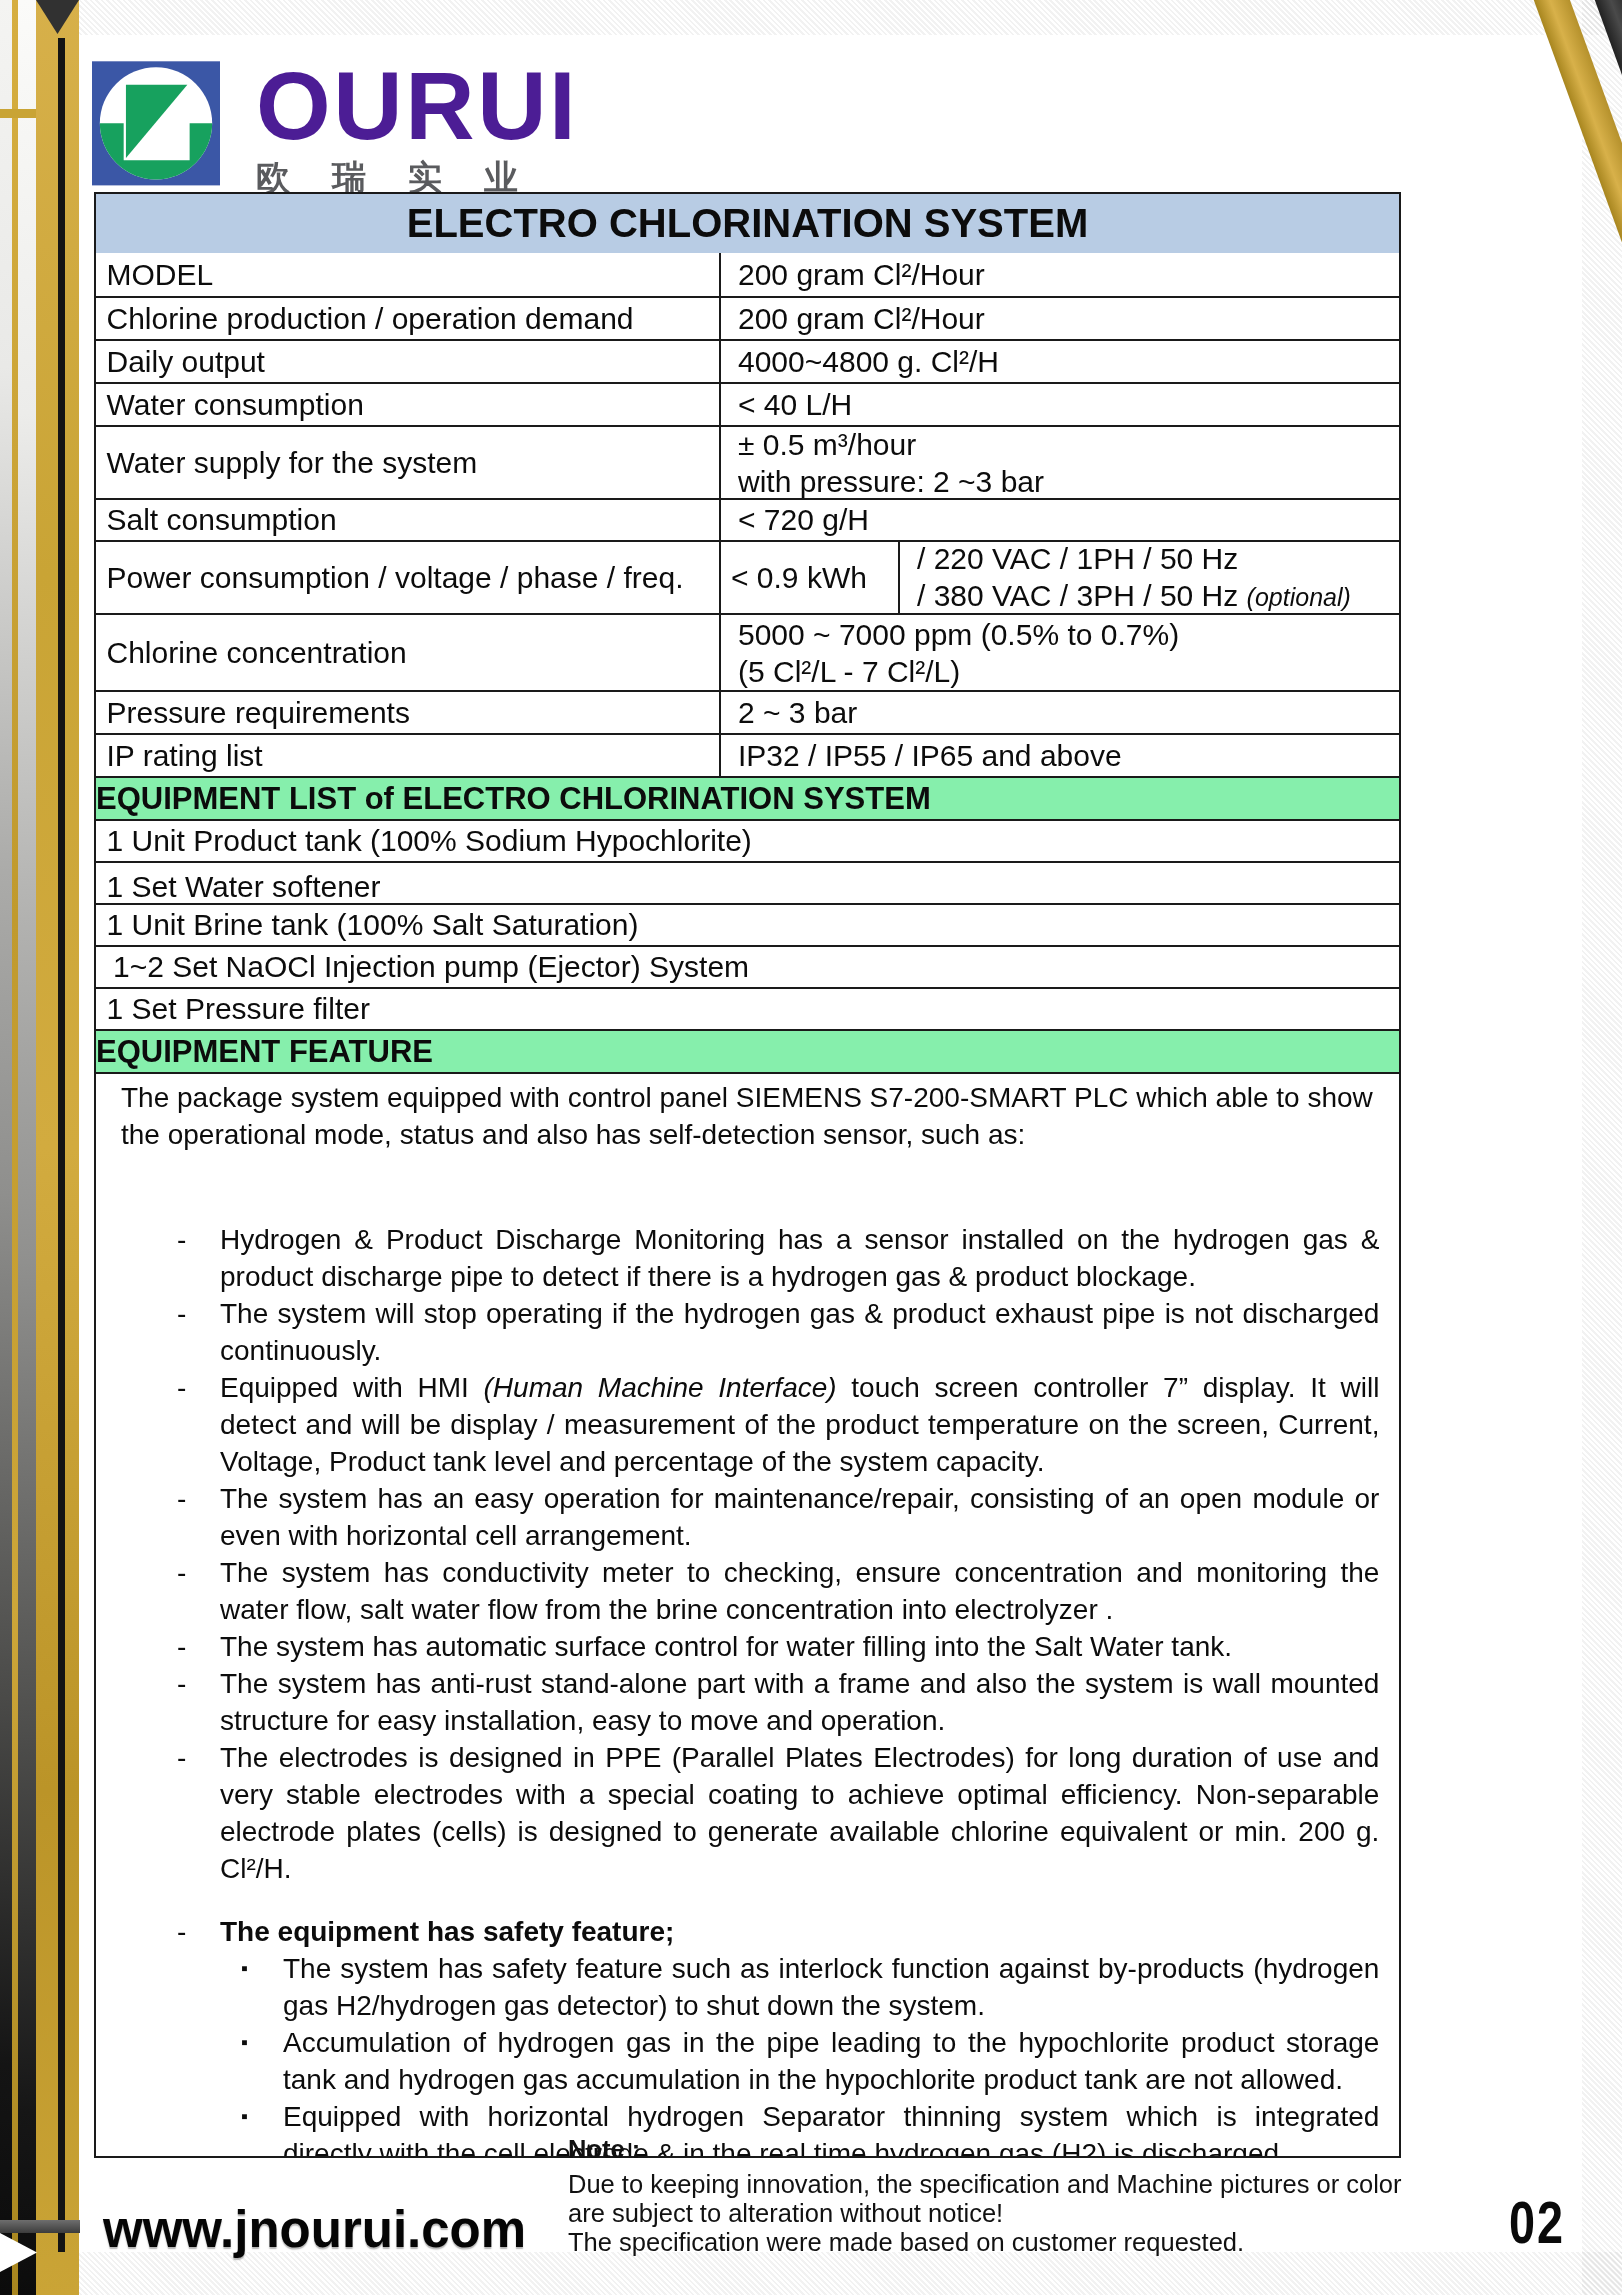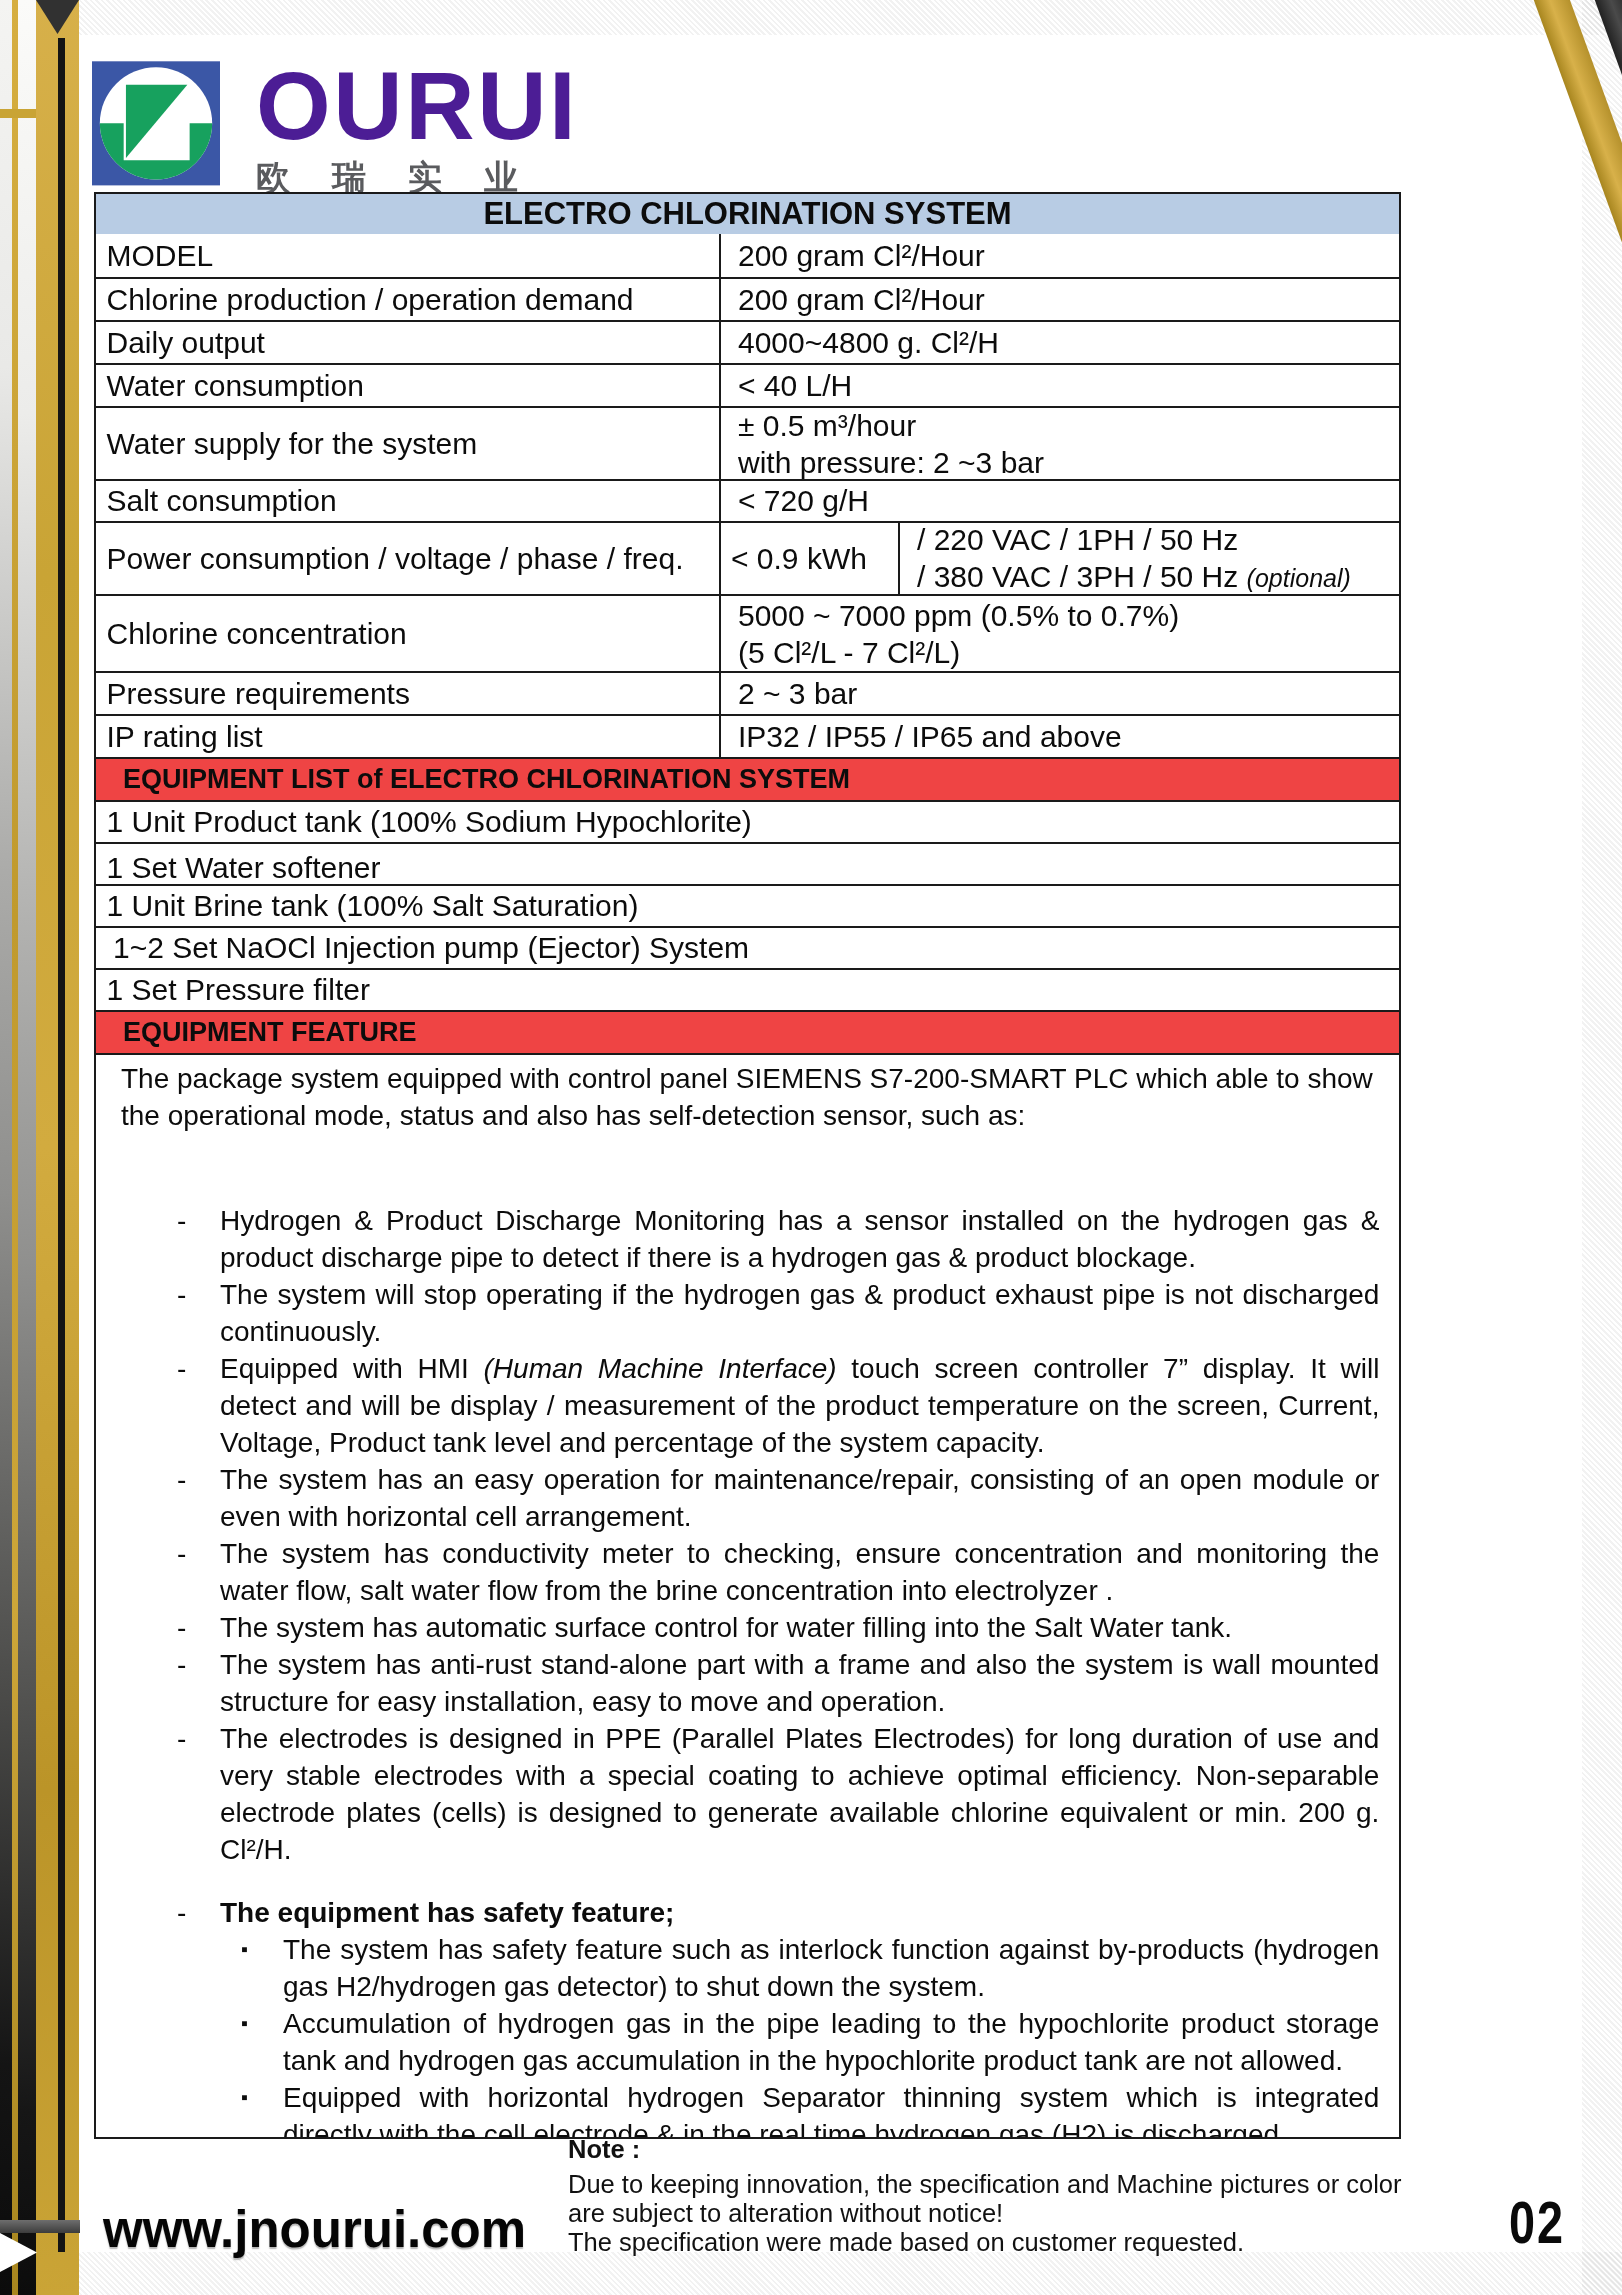--- a/index.html
+++ b/index.html
@@ -40,24 +40,24 @@
   .logo{position:absolute;left:92px;top:60px;width:589px;height:134px;}
   .logo-mark{position:absolute;left:0;top:1.3px;}
   .logo-text{position:absolute;left:164px;top:0;}
   .brand{font-size:96px;font-weight:700;color:#4c1d95;letter-spacing:2.6px;line-height:92px;}
   .chinese{margin-top:2.6px;width:262px;display:flex;justify-content:space-between;
     font-size:34px;color:#5a5b5e;font-weight:700;}
 
   
   .spec{position:absolute;left:94px;top:192px;width:1307px;border:2px solid #1a1a1a;
     box-sizing:border-box;background:#fff;}
-  .t-title{height:40px;background:#b8cce4;display:flex;align-items:center;justify-content:center;
-    font-weight:700;font-size:31px;}
-  .t-sec{background:#ef4444;display:flex;align-items:center;font-weight:700;font-size:27px;
-    padding-left:27px;border-top:2px solid #1a1a1a;}
+  .t-title{height:59px;background:#b8cce4;display:flex;align-items:center;justify-content:center;
+    font-weight:700;font-size:40px;}
+  .t-sec{background:#86efac;display:flex;align-items:center;font-weight:700;font-size:31px;
+    padding-left:0;border-top:2px solid #1a1a1a;}
   .tr{display:flex;border-top:2px solid #1a1a1a;box-sizing:border-box;}
   .td{display:flex;flex-direction:column;justify-content:center;font-size:30px;box-sizing:border-box;}
   .td.label{width:625px;border-right:2px solid #1a1a1a;padding-left:10.5px;}
   .td.value{flex:1;padding-left:17px;}
   .td.kwh{width:179px;flex:none;border-right:2px solid #1a1a1a;padding-left:10px;}
   .multi div{line-height:37px;}
   .h62{height:41px}.h65{height:43px}.h64{height:42px}.h112{height:73px}.h118{height:77px}.h63{height:41px}
   .opt-note{font-style:italic;font-size:25px;}
 
   

